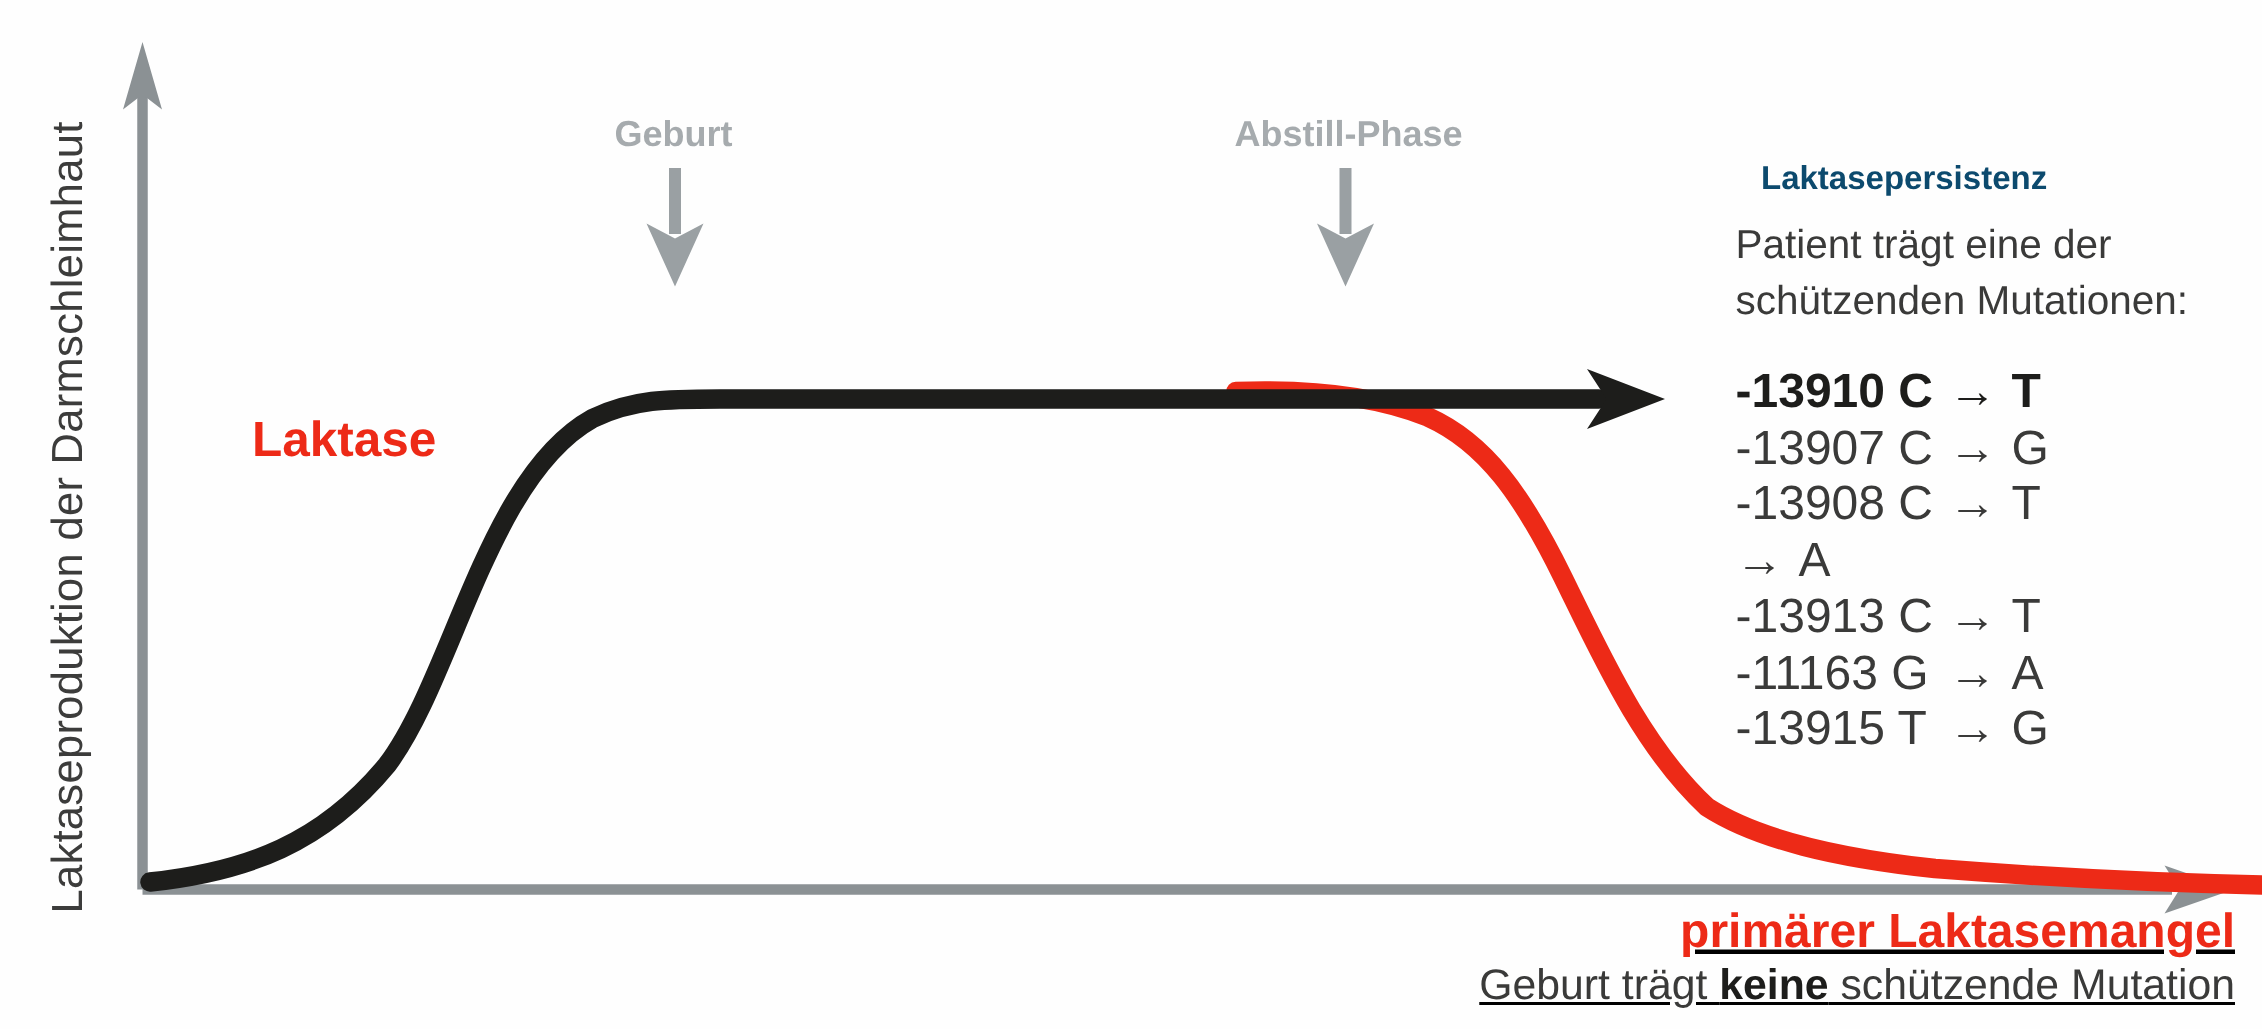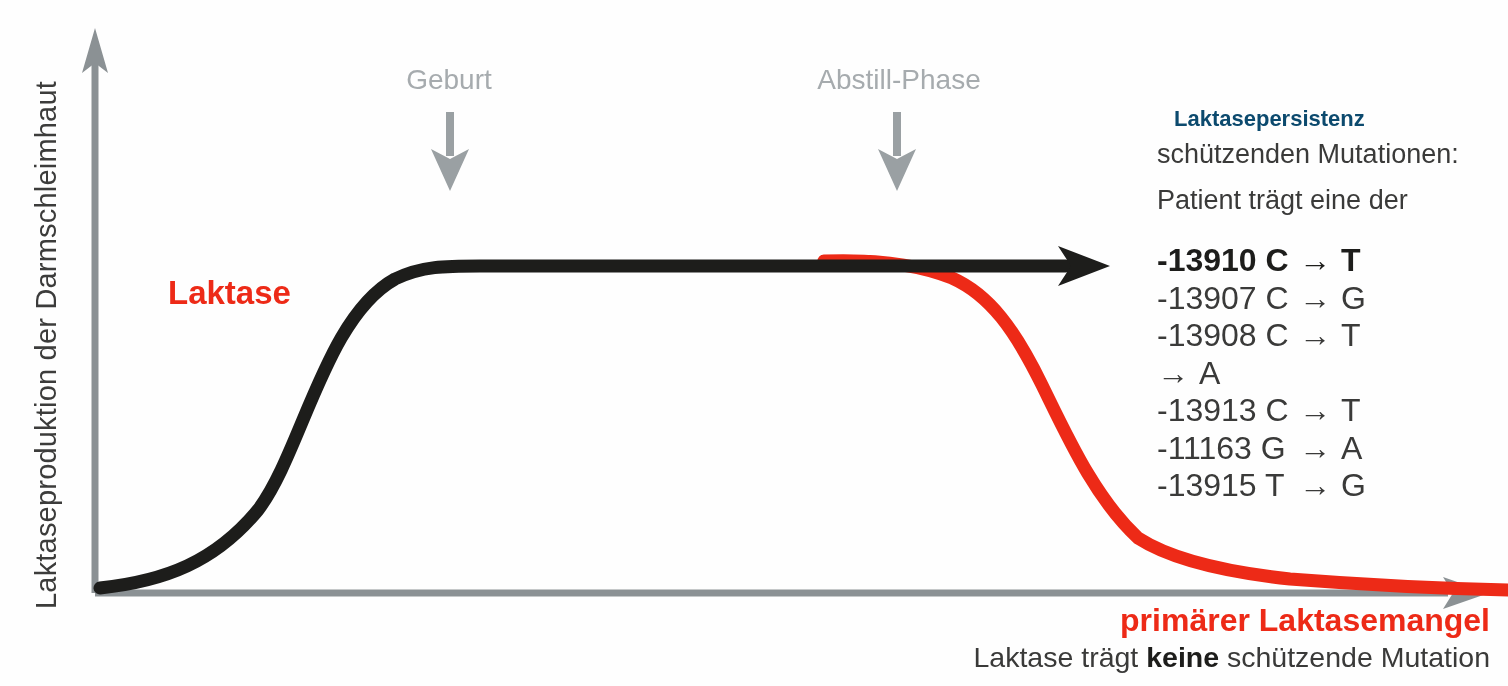--- a/index.html
+++ b/index.html
@@ -7,35 +7,35 @@
     position:relative;width:1508px;height:686px;background:#fefefe;
     font-family:"Liberation Sans","DejaVu Sans",sans-serif;overflow:hidden;
   }
   .stage svg{position:absolute;left:0;top:0;}
   .abs{position:absolute;white-space:nowrap;}
   .y-label{
     left:46px;top:345px;transform:translate(-50%,-50%) rotate(-90deg);
     font-size:29px;color:#3c3c3b;letter-spacing:.2px;
   }
   .x-label{left:643px;top:616px;transform:translateX(-50%);font-size:28px;color:#3c3c3b;}
-  .event-label{font-size:28px;font-weight:normal;color:#a6abae;transform:translateX(-50%);top:64px;}
+  .event-label{font-size:24px;font-weight:bold;color:#a6abae;transform:translateX(-50%);top:76px;}
   .event-birth{left:449px;}
   .event-weaning{left:899px;}
   .curve-label{left:168px;top:274px;font-size:33px;font-weight:bold;color:#ed2a17;}
   .persist{left:1157px;top:102px;width:351px;color:#3a3a39;}
   .persist .p-title{font-size:22px;font-weight:bold;color:#0c4a6e;padding-left:17px;line-height:34px;}
   .persist .p-sub{font-size:27px;line-height:37px;white-space:nowrap;}
   .persist .p-sub.first{margin-top:9px;}
   .mut-list{margin-top:23px;}
   .mut-row{display:flex;align-items:baseline;height:37.5px;font-size:32px;}
   .mut-row .mut-pos{width:142px;}
   .mut-row .mut-arrow{width:42px;}
   .mut-row .mut-to{}
   .mut-row.emph{font-weight:bold;color:#1d1d1b;}
-  .deficiency{right:18px;top:603px;text-align:right;}
+  .deficiency{right:18px;top:603px;text-align:right;text-decoration:underline;}
   .d-title{font-size:32px;font-weight:bold;color:#ed2a17;line-height:34px;}
   .d-line{font-size:28.5px;color:#3a3a39;margin-top:4px;}
   .d-line b{color:#1d1d1b;}
 </style>
 </head>
 <body>
 
 <div class="stage">
 
   <svg width="1508" height="686" viewBox="0 0 1508 686">
@@ -71,22 +71,22 @@
 
   <div class="abs y-label">Laktaseproduktion der Darmschleimhaut</div>
 
   <div class="abs event-label event-birth">Geburt</div>
   <div class="abs curve-label">Laktase</div>
 
   <div class="abs event-label event-weaning">Abstill-Phase</div>
 
   <div class="abs persist">
     <div class="p-title">Laktasepersistenz</div>
+    <div class="p-sub first">Patient trägt eine der</div>
     <div class="p-sub">schützenden Mutationen:</div>
-    <div class="p-sub first">Patient trägt eine der</div>
     <div class="mut-list">
       <div class="mut-row emph">
         <span class="mut-pos">-13910 C</span>
         <span class="mut-arrow">→</span>
         <span class="mut-to">T</span>
       </div>
       <div class="mut-row">
         <span class="mut-pos">-13907 C</span>
         <span class="mut-arrow">→</span>
         <span class="mut-to">G</span>
@@ -113,16 +113,16 @@
       <div class="mut-row">
         <span class="mut-pos">-13915 T</span>
         <span class="mut-arrow">→</span>
         <span class="mut-to">G</span>
       </div>
     </div>
   </div>
 
   <div class="abs deficiency">
     <div class="d-title">primärer Laktasemangel</div>
-    <div class="d-line"><span>Laktase trägt </span><b>keine</b><span> schützende Mutation</span></div>
+    <div class="d-line"><span>Geburt trägt </span><b>keine</b><span> schützende Mutation</span></div>
   </div>
 
 </div>
 
 </body></html>

